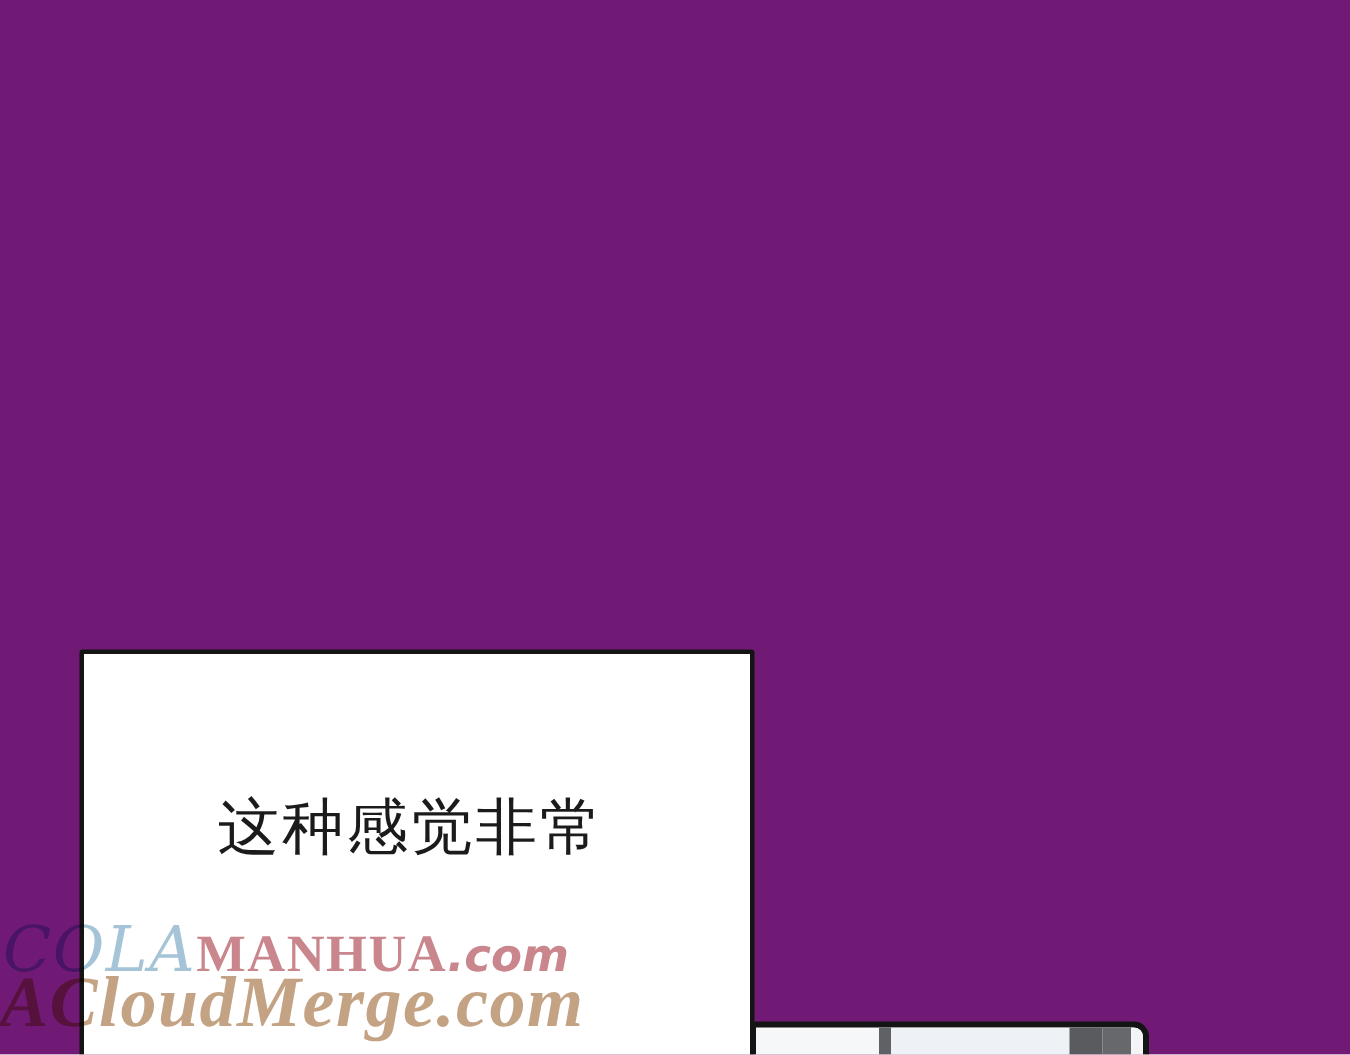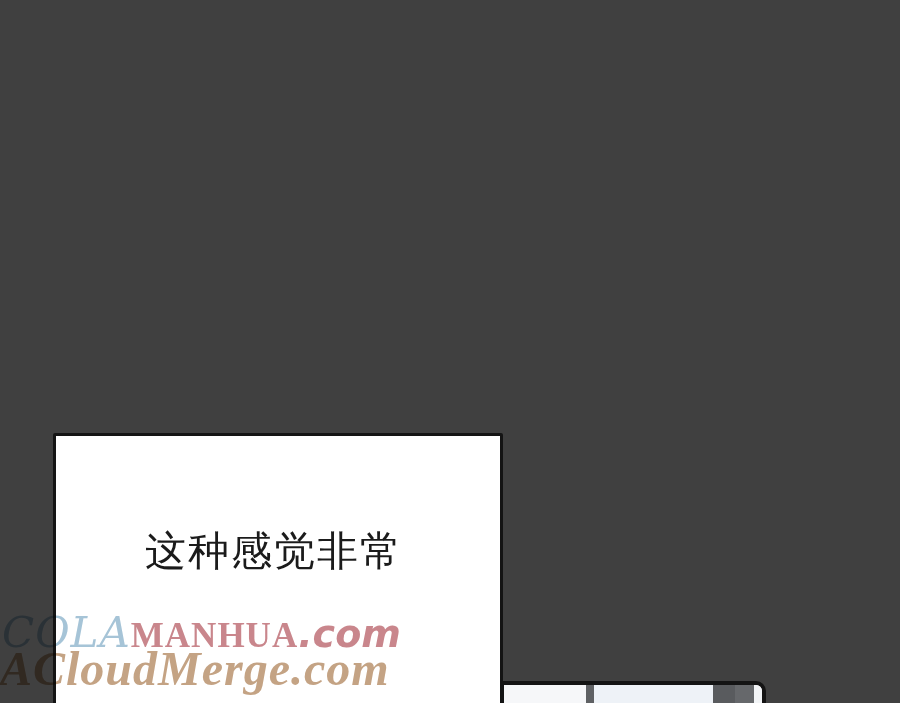--- a/index.html
+++ b/index.html
@@ -5,21 +5,21 @@
   html, body {
     margin: 0;
     padding: 0;
     background: #ffffff;
   }
   .canvas {
     position: relative;
     width: 900px;
     height: 703px;
     overflow: hidden;
-    background: #404040;
+    background: #701a75;
     font-family: "Liberation Sans", sans-serif;
   }
 
   
   .speech-panel {
     position: absolute;
     left: 53px;
     top: 433px;
     width: 450px;
     height: 290px;          
@@ -83,21 +83,21 @@
     font-family: Liberation Serif, serif;
     font-weight: bold;
     font-size: 35px;
     color: #c9868c;
     letter-spacing: 1px;
   }
   .wm-dotcom {
     font-family: "DejaVu Sans", sans-serif;
     font-weight: bold;
     font-style: italic;
-    font-size: 38px;
+    font-size: 30px;
     color: #c9868c;
   }
   .wm-2 {
     left: 0px;
     top: 645px;
     font-family: Liberation Serif, serif;
     font-weight: bold;
     font-style: italic;
     font-size: 48px;
     color: #c4a384;

